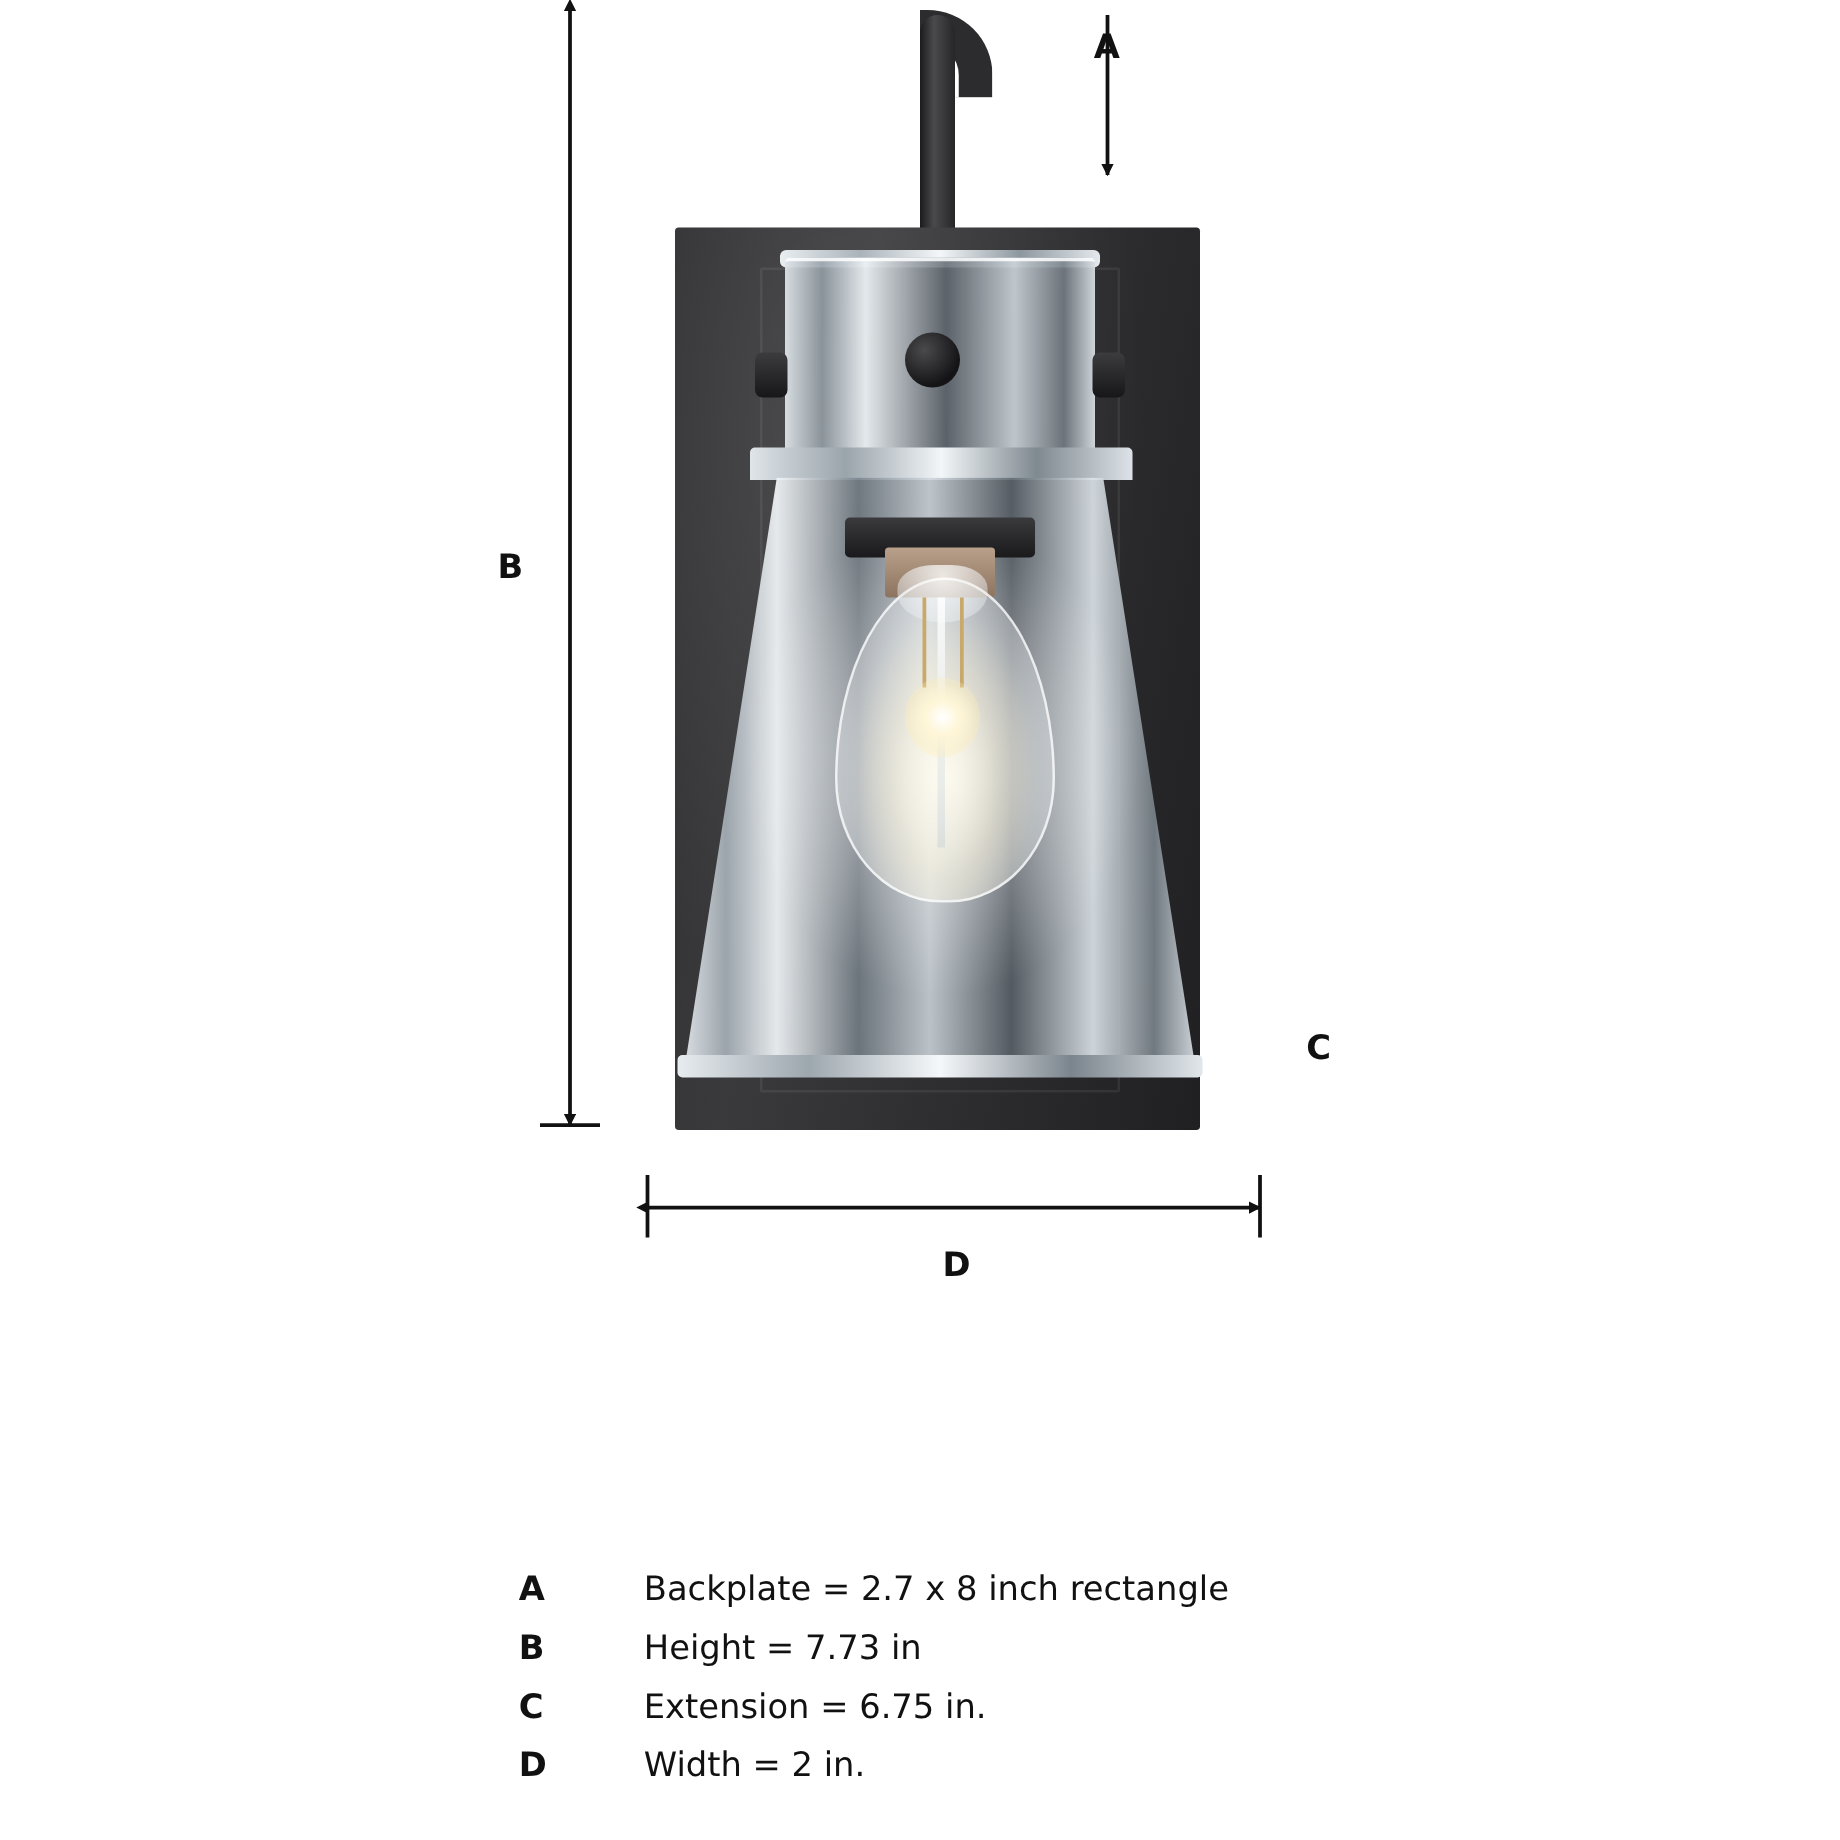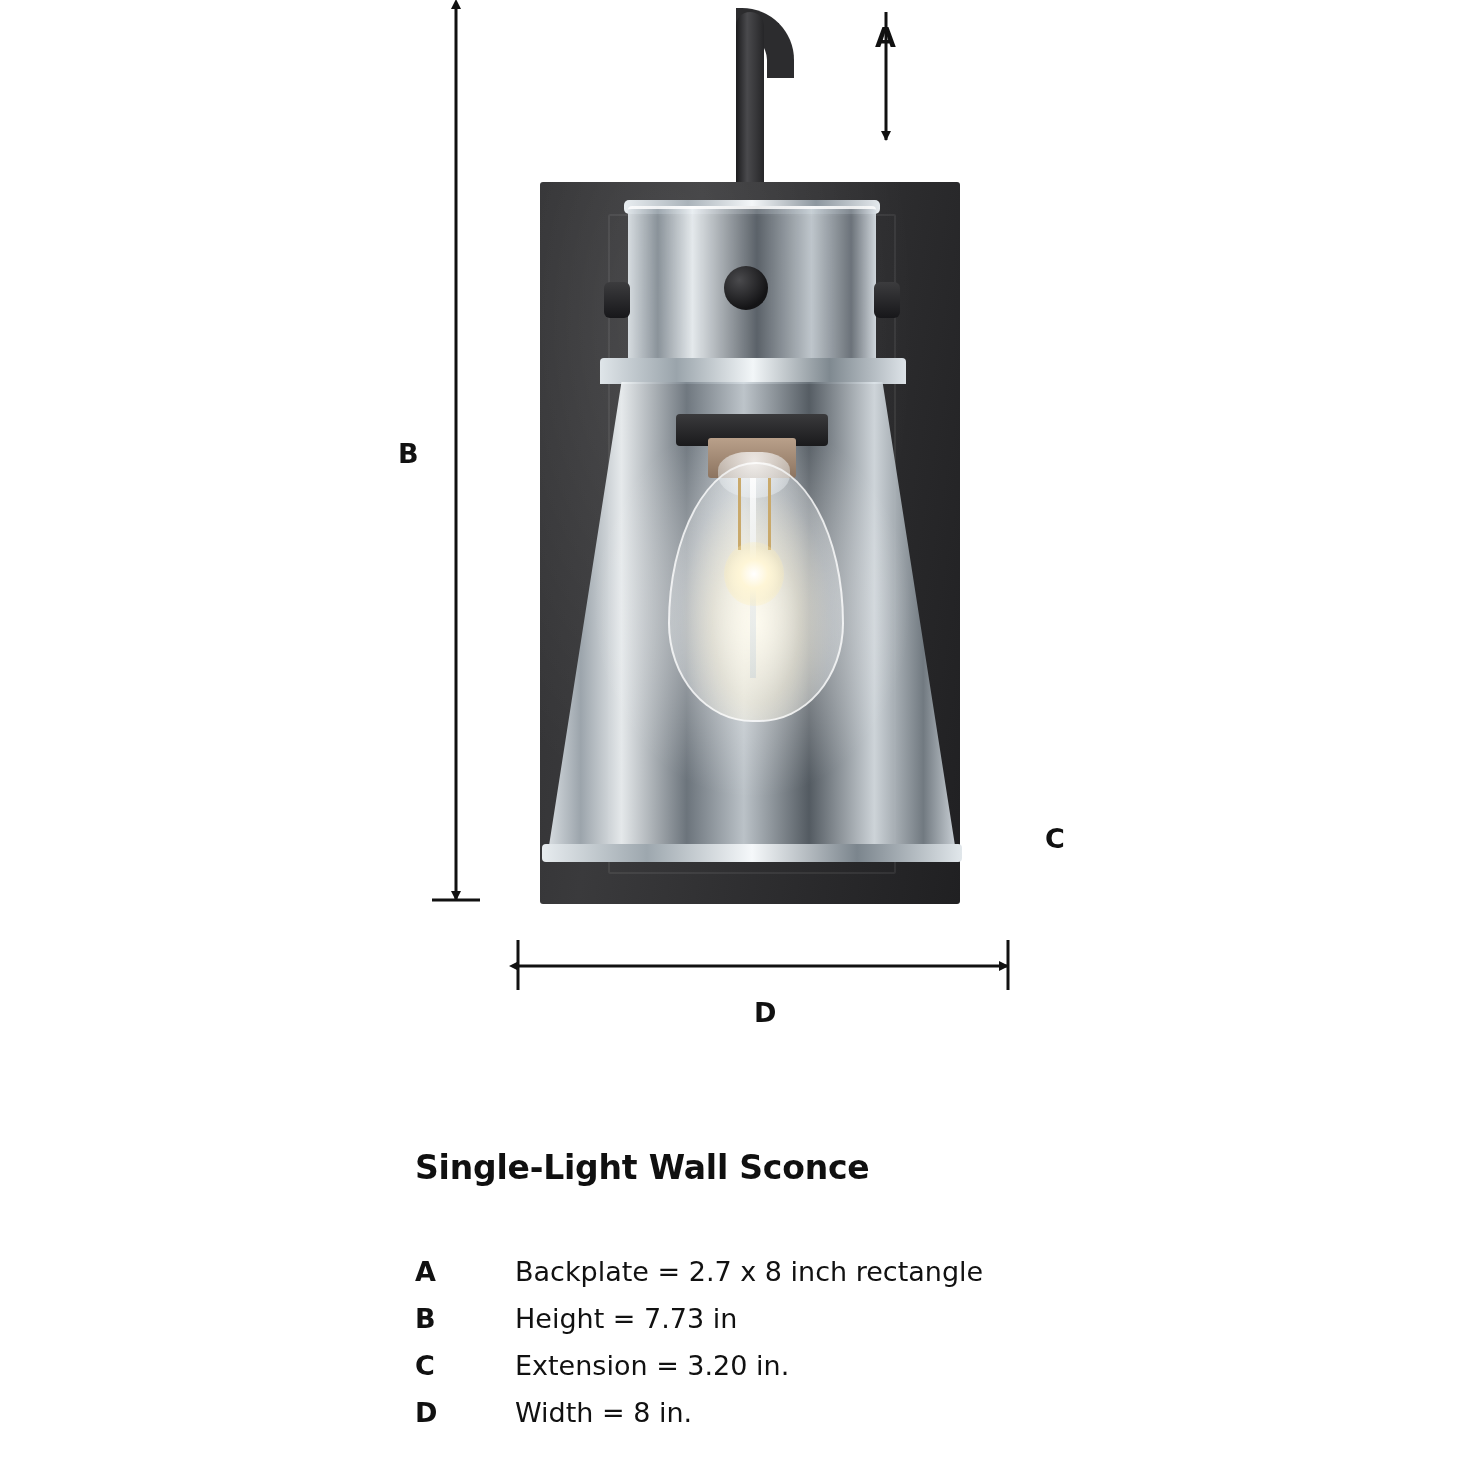--- a/index.html
+++ b/index.html
@@ -365,34 +365,33 @@
       <line x1="518" y1="940" x2="518" y2="990" stroke="#111111" stroke-width="3"></line>
       <line x1="1008" y1="940" x2="1008" y2="990" stroke="#111111" stroke-width="3"></line>
     </g>
   </svg>
 
   <div class="dim-letter" id="letter-a">A</div>
   <div class="dim-letter" id="letter-b">B</div>
   <div class="dim-letter" id="letter-c">C</div>
   <div class="dim-letter" id="letter-d">D</div>
 
-  <div class="spec-title">Single-Light Wall Sconce</div>
 
   <div class="spec-table">
     <div class="spec-row">
       <div class="spec-key">A</div>
       <div class="spec-val">Backplate = 2.7 x 8 inch rectangle</div>
     </div>
     <div class="spec-row">
       <div class="spec-key">B</div>
       <div class="spec-val">Height = 7.73 in</div>
     </div>
     <div class="spec-row">
       <div class="spec-key">C</div>
-      <div class="spec-val">Extension = 3.20 in.</div>
+      <div class="spec-val">Extension = 6.75 in.</div>
     </div>
     <div class="spec-row">
       <div class="spec-key">D</div>
-      <div class="spec-val">Width = 8 in.</div>
+      <div class="spec-val">Width = 2 in.</div>
     </div>
   </div>
 
 </div>
 
 </body></html>

